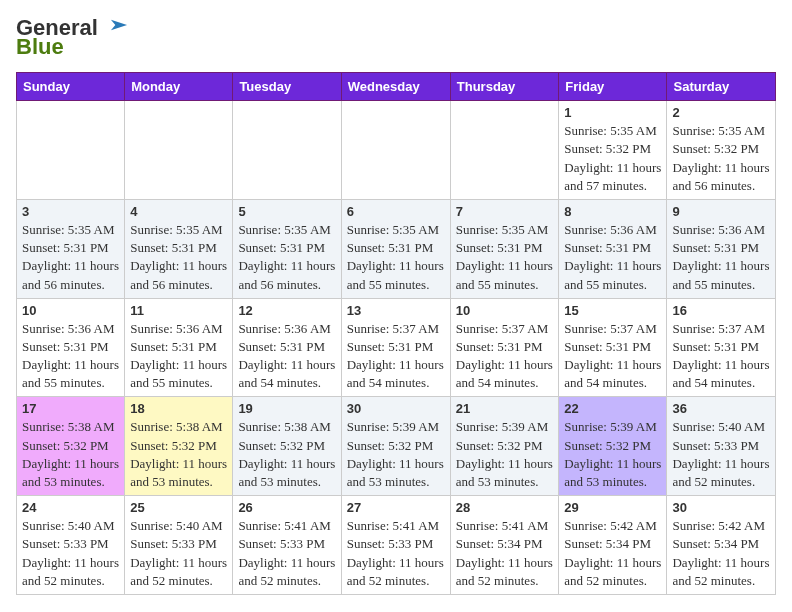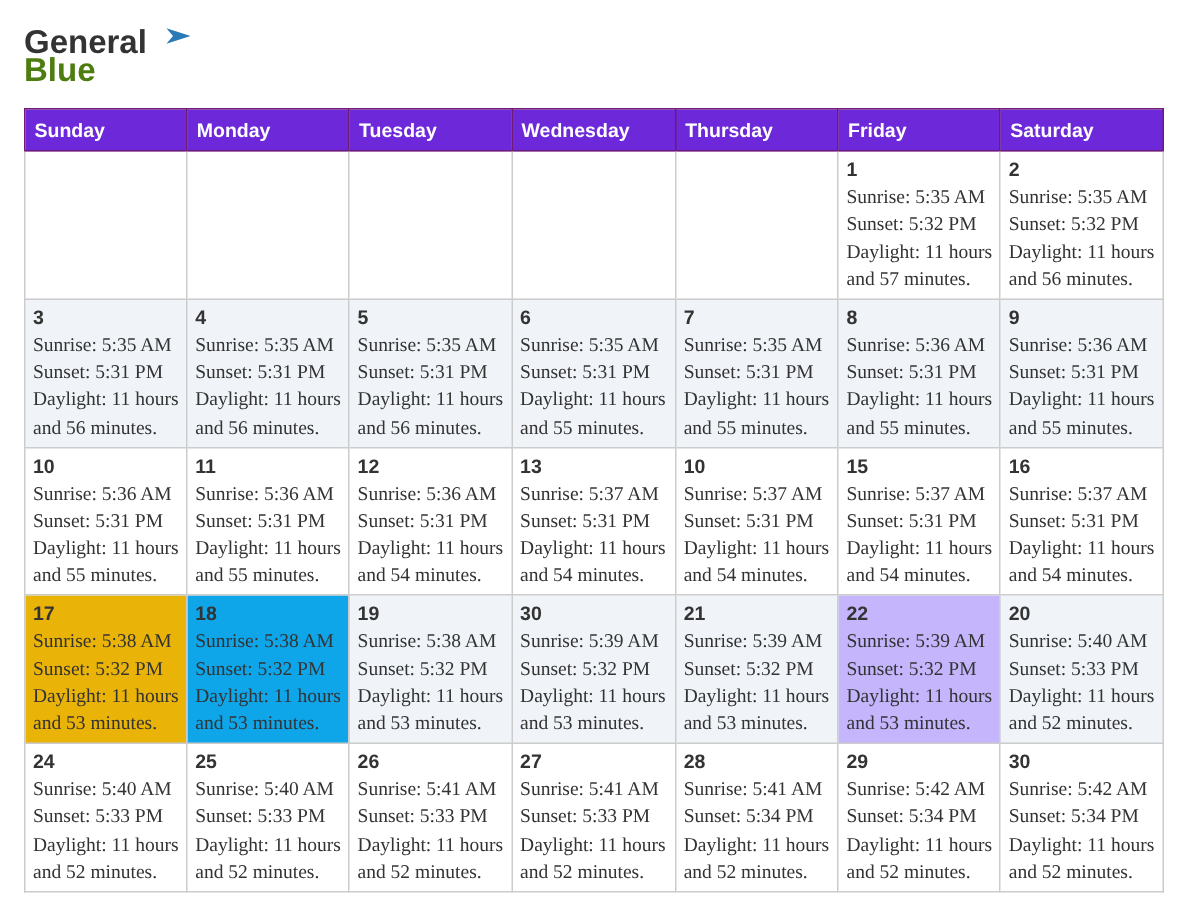--- a/index.html
+++ b/index.html
@@ -213,27 +213,27 @@
 Daylight: 11 hours and 54 minutes.</div>
         </td>
         <td>
           <div class="day-number">16</div>
           <div class="day-info" style="white-space: pre-line;">Sunrise: 5:37 AM
 Sunset: 5:31 PM
 Daylight: 11 hours and 54 minutes.</div>
         </td>
       </tr>
       <tr>
-        <td style="background: #eab308;">
+        <td style="background: #f0abfc;">
           <div class="day-number">17</div>
           <div class="day-info" style="white-space: pre-line;">Sunrise: 5:38 AM
 Sunset: 5:32 PM
 Daylight: 11 hours and 53 minutes.</div>
         </td>
-        <td style="background: #0ea5e9;">
+        <td style="background: #fef9c3;">
           <div class="day-number">18</div>
           <div class="day-info" style="white-space: pre-line;">Sunrise: 5:38 AM
 Sunset: 5:32 PM
 Daylight: 11 hours and 53 minutes.</div>
         </td>
         <td style="background: rgb(240, 244, 248);">
           <div class="day-number">19</div>
           <div class="day-info" style="white-space: pre-line;">Sunrise: 5:38 AM
 Sunset: 5:32 PM
 Daylight: 11 hours and 53 minutes.</div>
@@ -250,21 +250,21 @@
 Sunset: 5:32 PM
 Daylight: 11 hours and 53 minutes.</div>
         </td>
         <td style="background: #c4b5fd;">
           <div class="day-number">22</div>
           <div class="day-info" style="white-space: pre-line;">Sunrise: 5:39 AM
 Sunset: 5:32 PM
 Daylight: 11 hours and 53 minutes.</div>
         </td>
         <td style="background: rgb(240, 244, 248);">
-          <div class="day-number">20</div>
+          <div class="day-number">36</div>
           <div class="day-info" style="white-space: pre-line;">Sunrise: 5:40 AM
 Sunset: 5:33 PM
 Daylight: 11 hours and 52 minutes.</div>
         </td>
       </tr>
       <tr>
         <td>
           <div class="day-number">24</div>
           <div class="day-info" style="white-space: pre-line;">Sunrise: 5:40 AM
 Sunset: 5:33 PM

